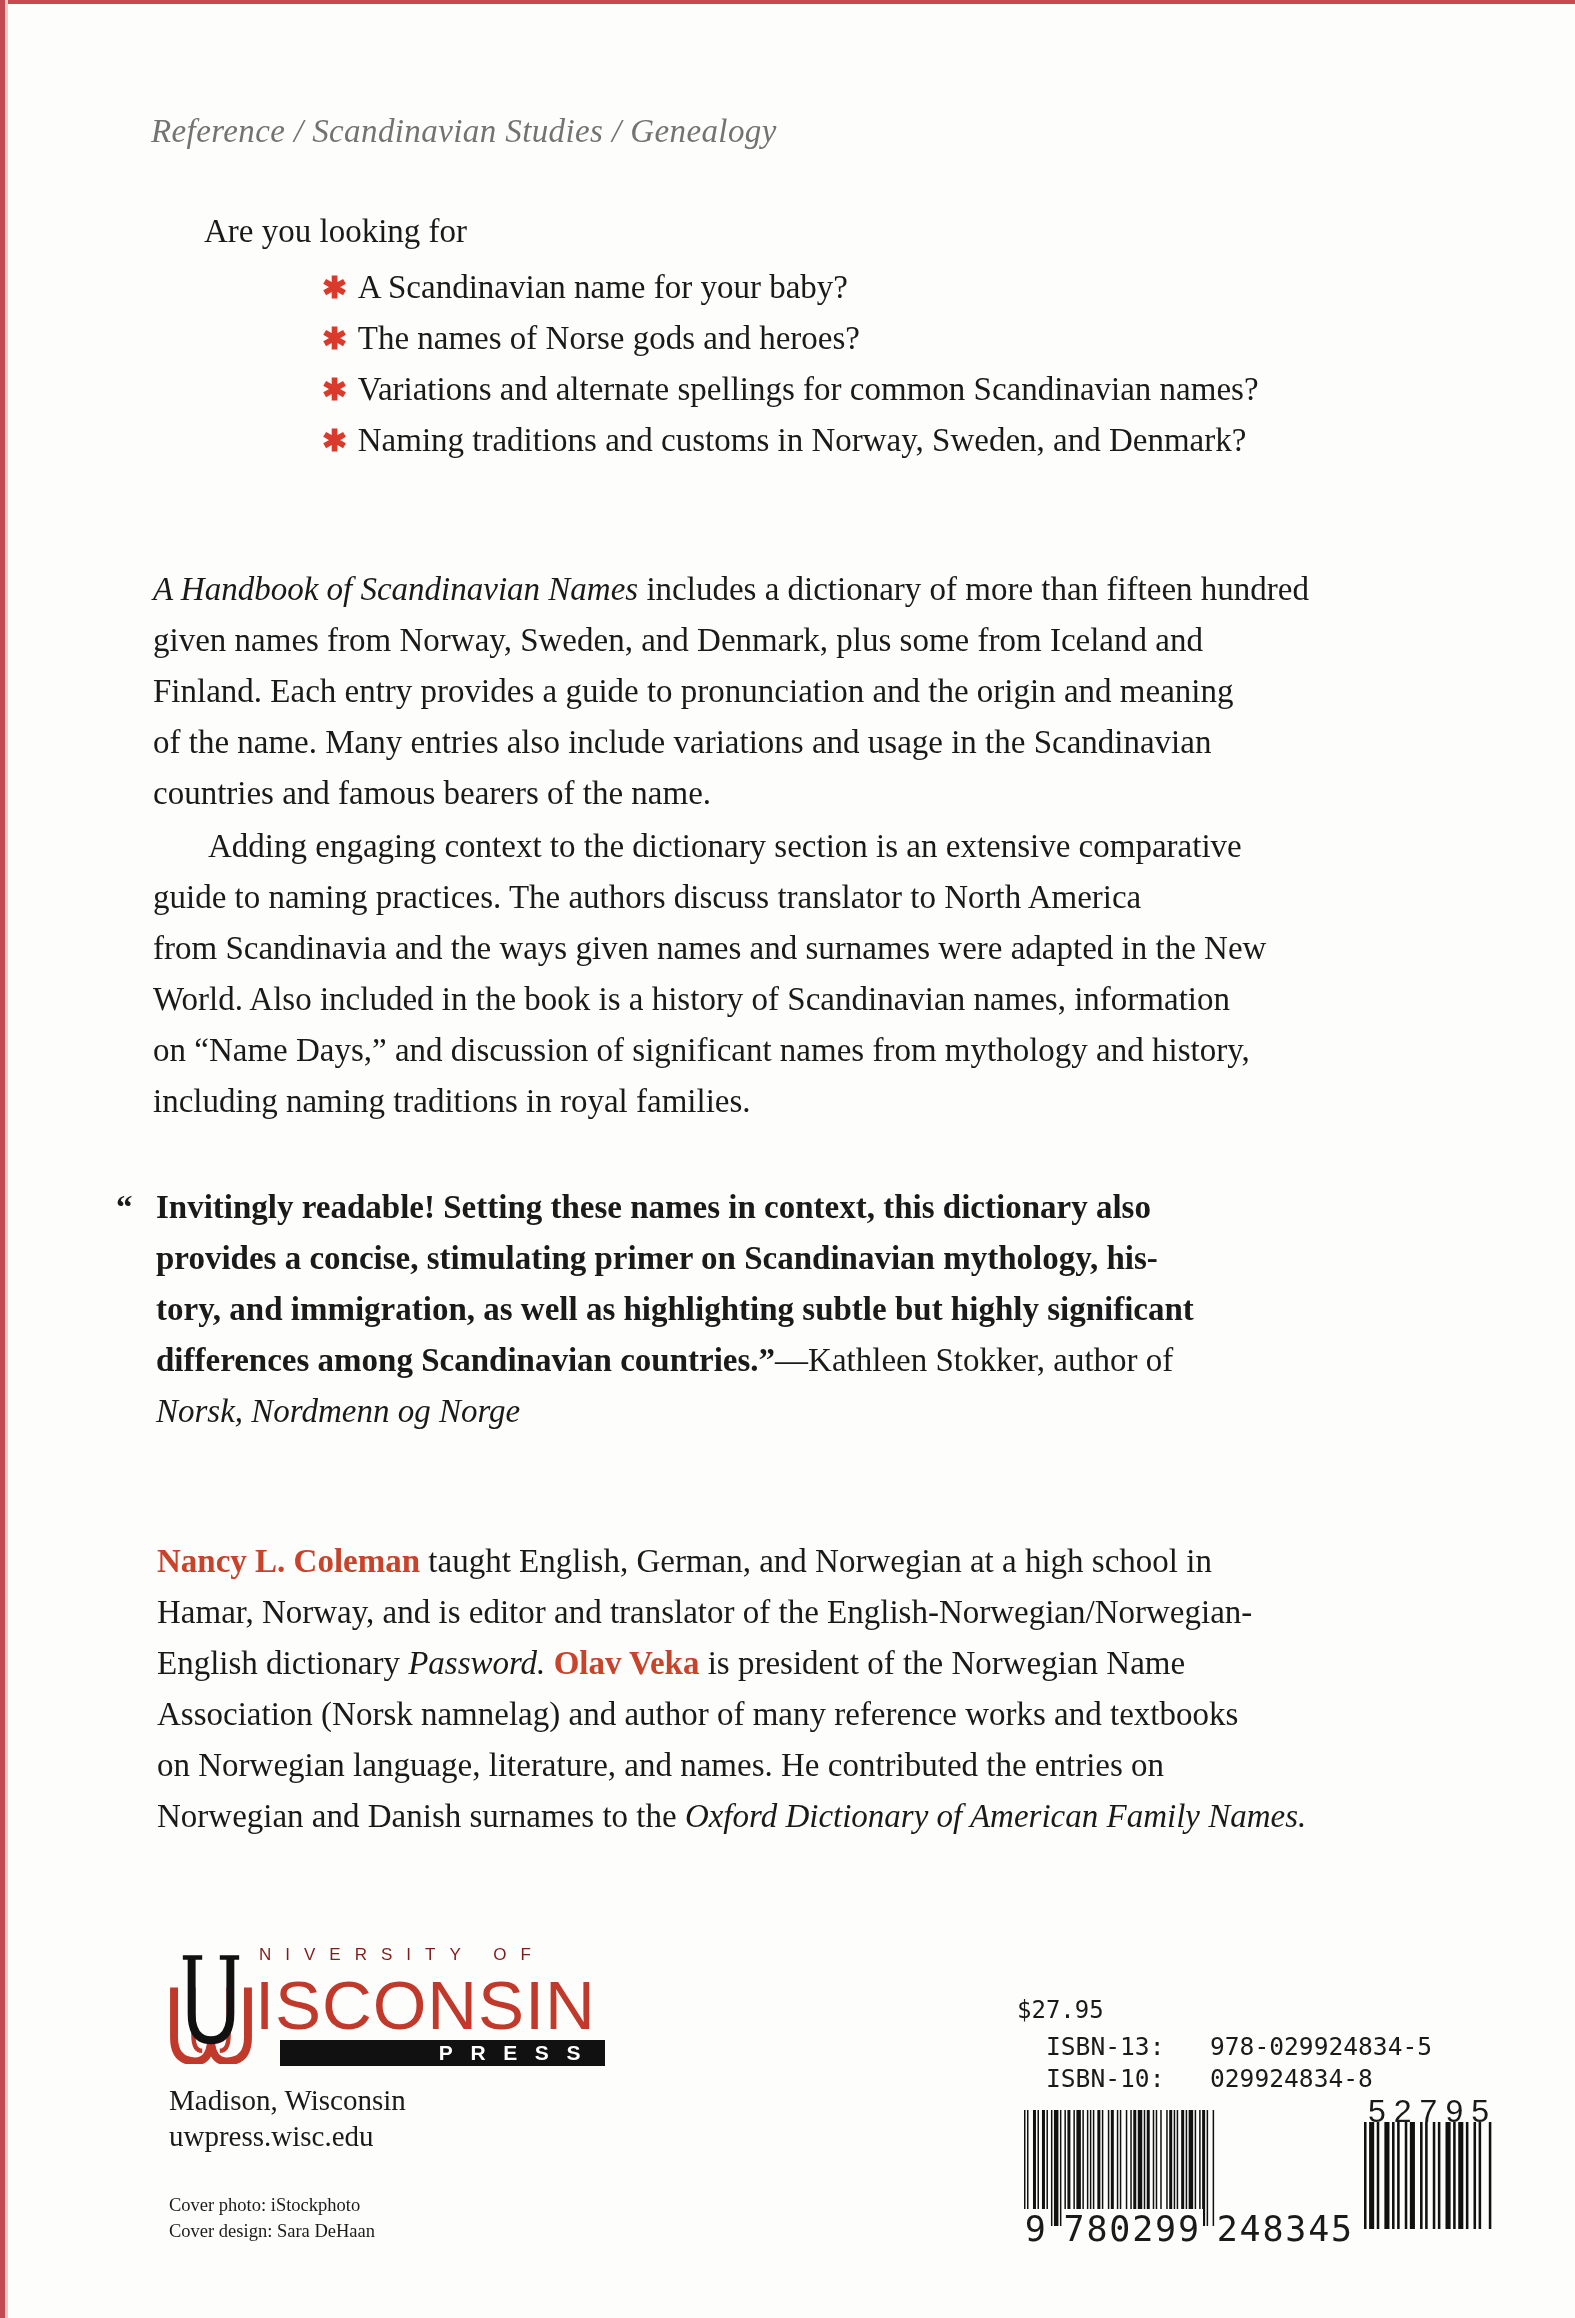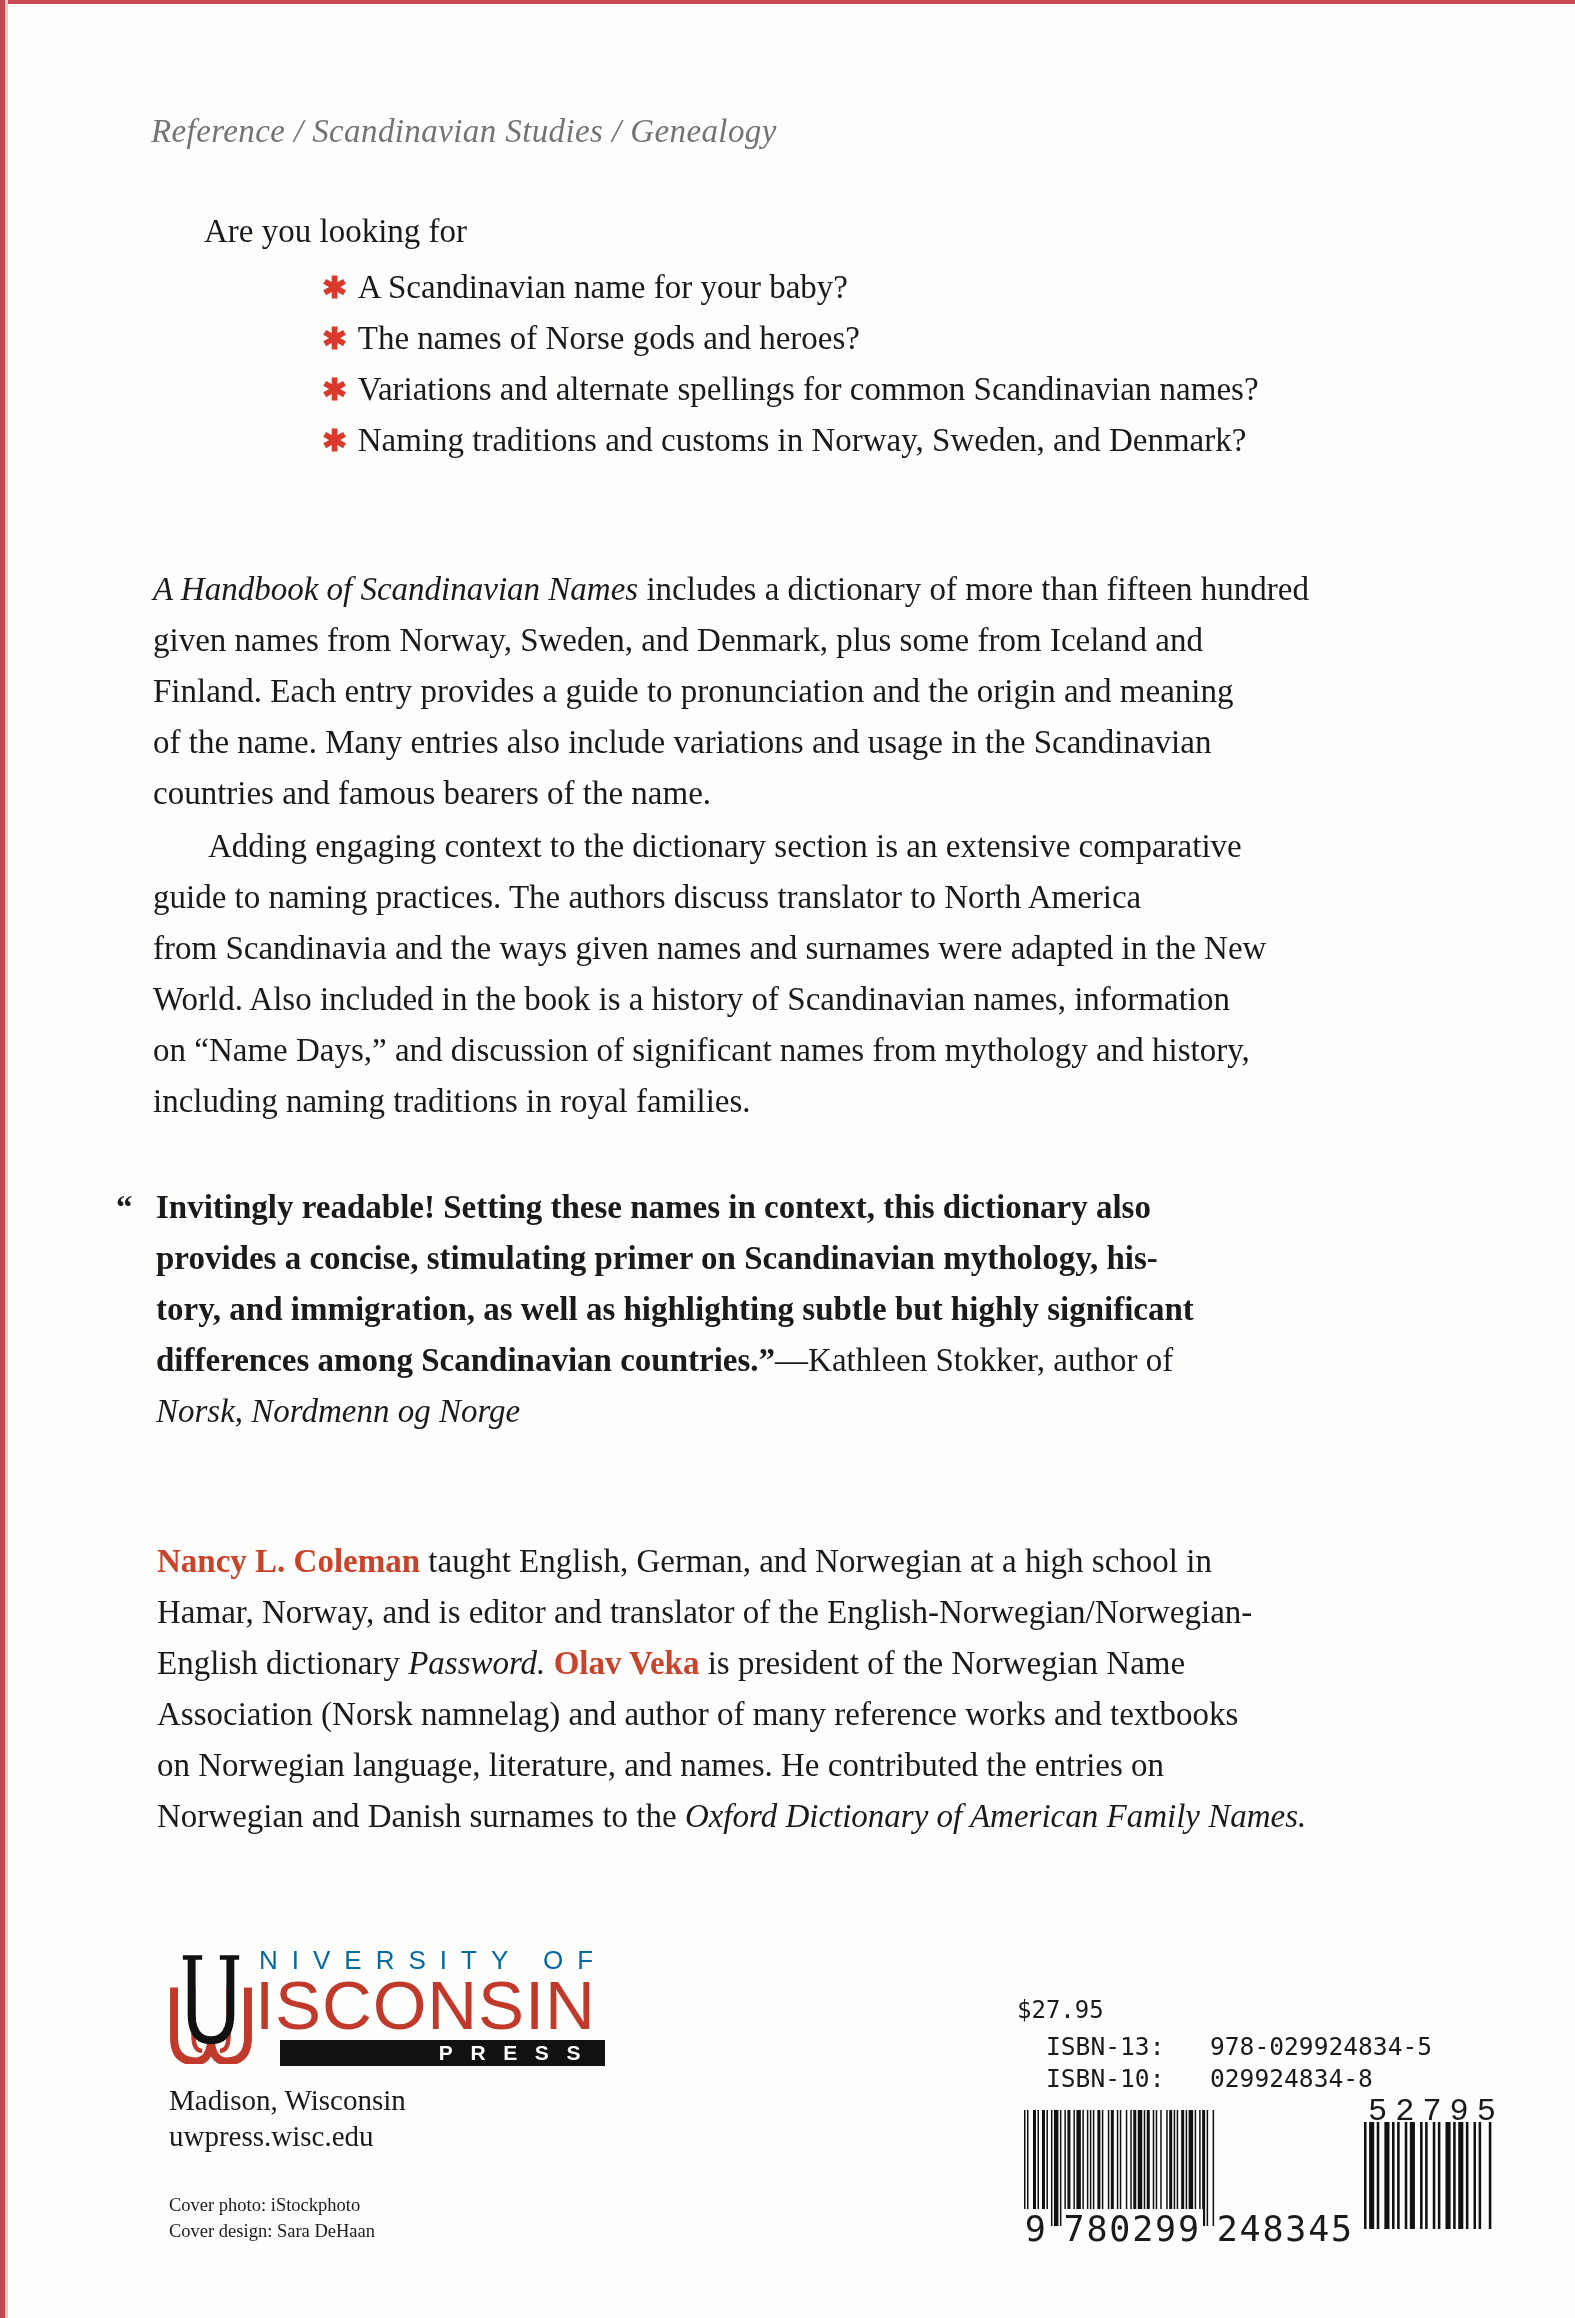--- a/index.html
+++ b/index.html
@@ -35,34 +35,34 @@
     .quote .line { padding-left: 40px; }
     .quote .line.first { padding-left: 0; }
     .quote .openq { display: inline-block; width: 40px; font-weight: bold; }
 
     .bio { position: absolute; left: 157px; top: 1511px; font-size: 33px; line-height: 51px; margin-top: 25px; }
     .auth { color: #c9432a; font-weight: bold; }
     .it { font-style: italic; }
 
     .logo { position: absolute; left: 167px; top: 1945px; width: 457px; height: 123px; }
     .logo .uw { position: absolute; left: 0; top: 8.8px; width: 88px; height: 110px; }
-    .logo .univ { position: absolute; left: 92px; top: 0; font-family: "Liberation Sans", sans-serif; font-size: 26px; letter-spacing: 14px; color: #0369a1; }
+    .logo .univ { position: absolute; left: 92px; top: 0; font-family: "Liberation Sans", sans-serif; font-size: 17px; letter-spacing: 14px; color: #7f1d1d; }
     .logo .wisc { position: absolute; left: 88px; top: 26px; font-family: "Liberation Sans", sans-serif; font-size: 69px; color: #c0392b; letter-spacing: 0.9px; line-height: 1; }
     .logo .pressbar { position: absolute; left: 113px; top: 95px; width: 325px; height: 26px; background: #111; }
     .logo .press { position: absolute; right: 7px; top: 0.9px; font-family: "Liberation Sans", sans-serif; font-weight: bold; color: #fff; font-size: 21px; letter-spacing: 17.6px; }
 
     .address { position: absolute; left: 169px; top: 2082px; font-size: 29px; line-height: 36px; }
     .credits { position: absolute; left: 169px; top: 2193px; font-size: 18.5px; line-height: 25.5px; }
 
     .price { position: absolute; left: 1017px; top: 1996px; font-family: "DejaVu Sans Mono", "Liberation Mono", monospace; font-size: 24px; }
     .isbn { position: absolute; left: 1046px; top: 2031px; font-family: "DejaVu Sans Mono", "Liberation Mono", monospace; font-size: 24.6px; line-height: 32px; }
     .isbn .lbl { display: inline-block; width: 164px; }
     .barcode-main { position: absolute; left: 1024px; top: 2110px; width: 317px; height: 116px; }
     .barcode-addon { position: absolute; left: 1364px; top: 2122px; width: 137px; height: 107px; }
-    .addon-num { position: absolute; left: 1368px; top: 2093px; font-family: Liberation Mono, monospace; font-size: 32px; letter-spacing: 8px; }
+    .addon-num { position: absolute; left: 1368px; top: 2093px; font-family: Liberation Sans, sans-serif; font-size: 32px; letter-spacing: 8px; }
     .ean-num { position: absolute; left: 1023px; top: 2209px; font-family: "DejaVu Sans Mono", "Liberation Mono", monospace; font-size: 35px; letter-spacing: 1.8px; background: transparent; }
     .ean-num span { background: #fdfdfc; padding: 0 1.8px; }
   </style>
 </head>
 <body>
 
 <div class="edge-top"></div>
 <div class="edge-left"></div>
 <div class="edge-left-inner"></div>
 

